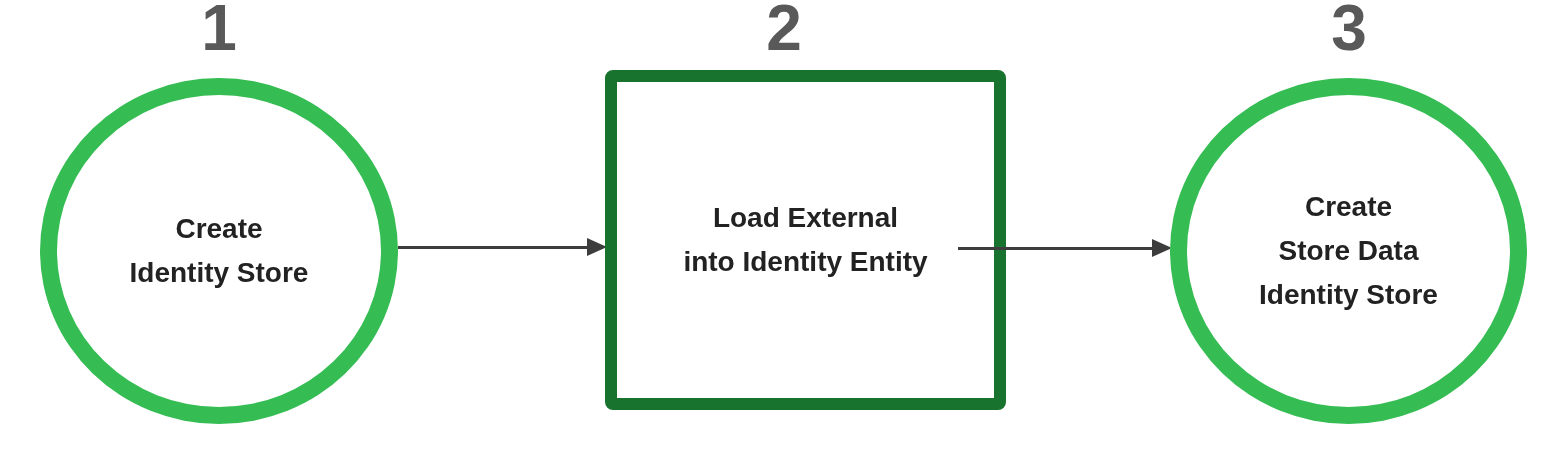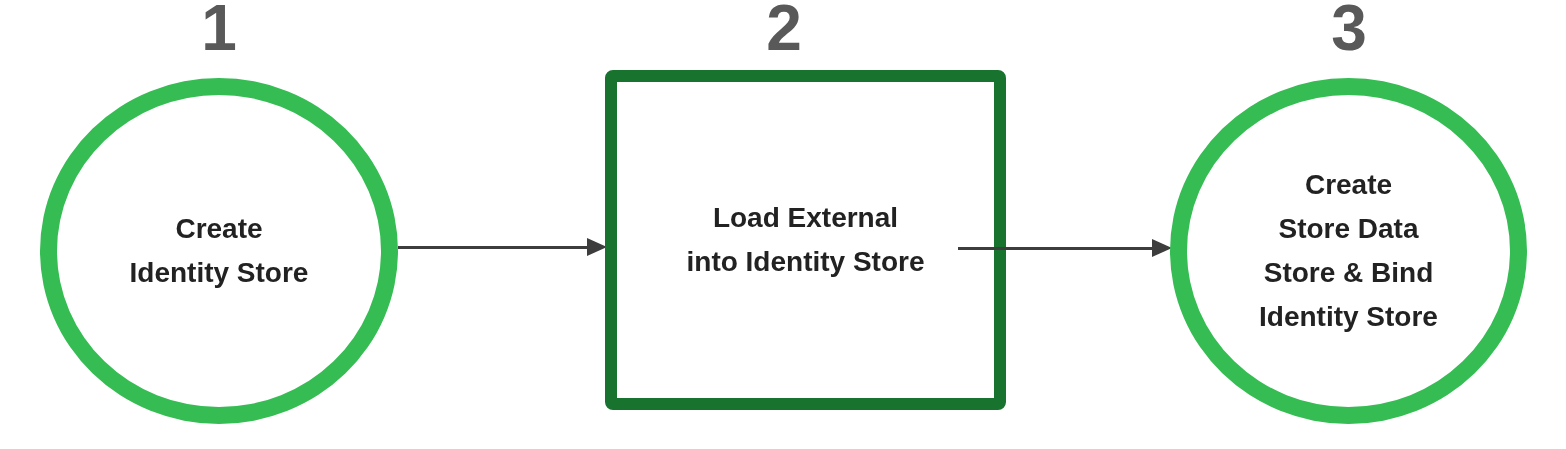--- a/index.html
+++ b/index.html
@@ -98,31 +98,30 @@
   </div>
 
   <div class="arrow arrow-1">
     <div class="arrow-line"></div>
     <div class="arrow-head"></div>
   </div>
 
   <div class="shape rounded-square">
     <div class="label">
       <span>Load External</span>
-      <span>into Identity Store</span>
+      <span>into Identity Entity</span>
     </div>
   </div>
 
   <div class="arrow arrow-2">
     <div class="arrow-line"></div>
     <div class="arrow-head"></div>
   </div>
 
   <div class="shape circle circle-3">
     <div class="label">
       <span>Create</span>
       <span>Store Data</span>
-      <span>Store &amp; Bind</span>
       <span>Identity Store</span>
     </div>
   </div>
 
 </div>
 
 </body></html>

